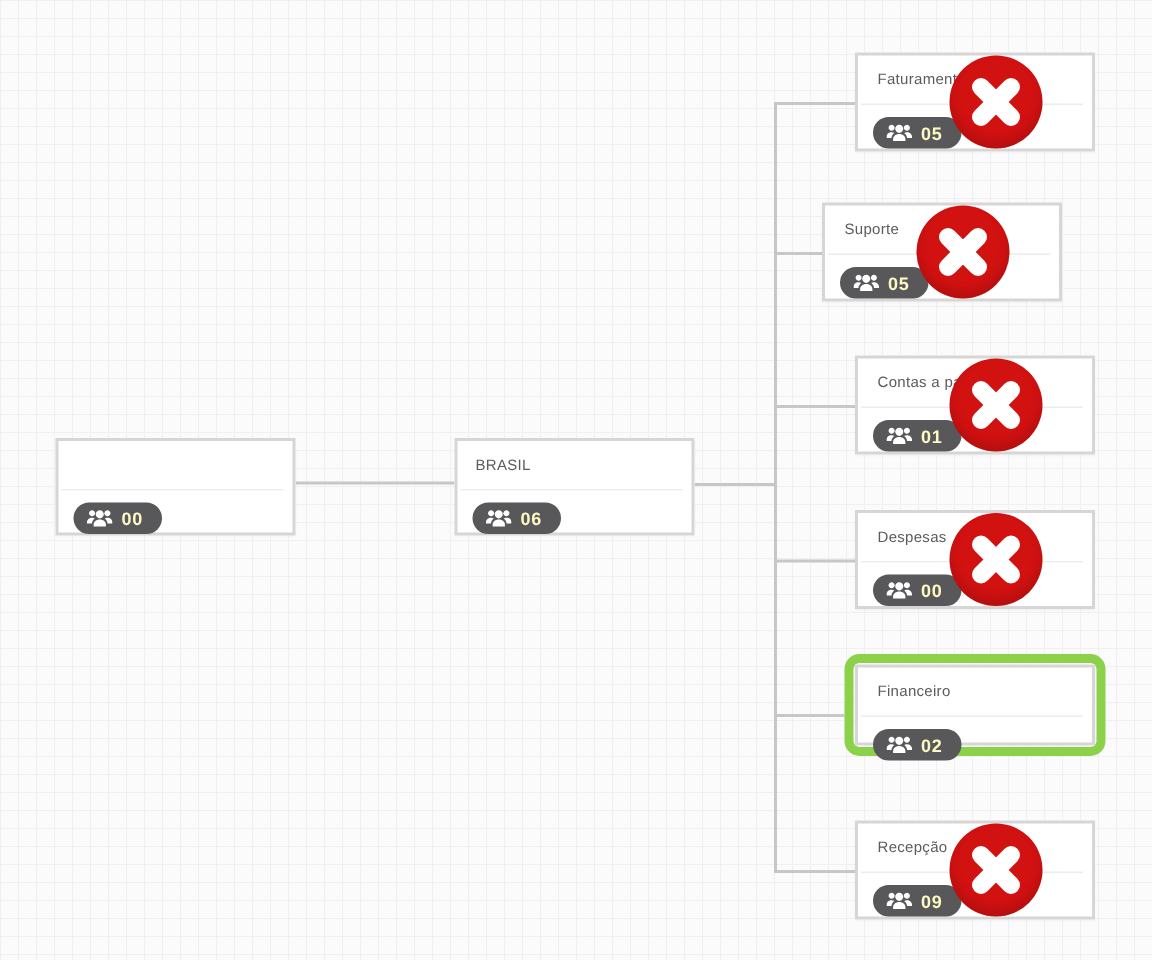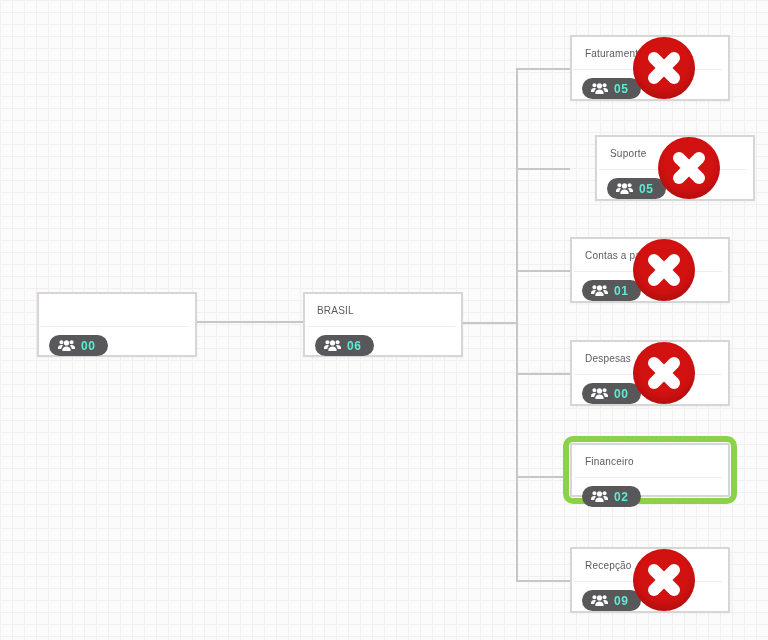--- a/index.html
+++ b/index.html
@@ -31,42 +31,42 @@
     white-space:nowrap; overflow:hidden;
   }
   .node-title::after {
     content:""; position:absolute; left:2px; right:6px; bottom:0;
     height:1px; background:#ececec;
   }
   .node-body { padding:8px 0 0 10px; }
 
   .badge {
     display:inline-flex; align-items:center; gap:6px;
-    background:#58585a; color:#5eead4;
+    background:#58585a; color:#fef9c3;
     border-radius:12px; padding:4px 13px 4px 9px;
     font-size:12px; font-weight:bold; letter-spacing:0.5px;
     line-height:1;
   }
   .badge svg { display:block; }
 
   .delete-btn {
     position:absolute; left:61px; top:50%; transform:translateY(-50%);
     width:62px; height:62px; border-radius:50%;
     background:#d21111; border:none; cursor:pointer; z-index:5;
     box-shadow:inset 0 -5px 7px rgba(0,0,0,0.14);
     display:flex; align-items:center; justify-content:center;
     padding:0;
   }
 
   
   .n-root { left:37px;  top:292px; height:65px; }
   .n-bra  { left:303px; top:292px; height:65px; }
   .n-bra .node-title { padding-left:12px; }
   .n-fat  { left:570px; top:35px;  }
-  .n-sup  { left:595px; top:135px; }
+  .n-sup  { left:548px; top:135px; }
   .n-con  { left:570px; top:237px; }
   .n-des  { left:570px; top:340px; }
   .n-rec  { left:570px; top:547px; }
 
   .sel-wrap {
     position:absolute; left:563px; top:436px; z-index:3;
     border:6px solid #8bd24a; border-radius:10px; padding:1px;
     cursor:pointer;
   }
   .sel-wrap .node { position:static; height:54px; z-index:auto; box-shadow:none; }

